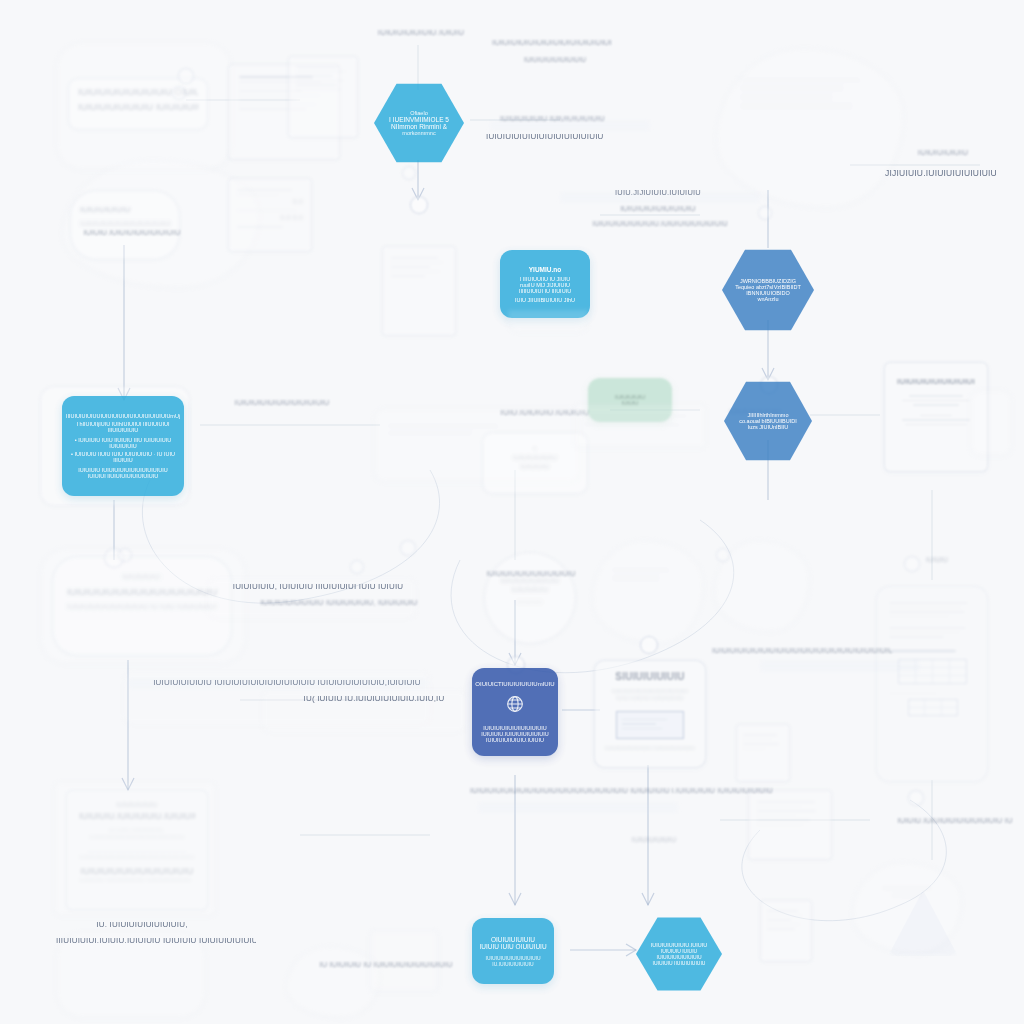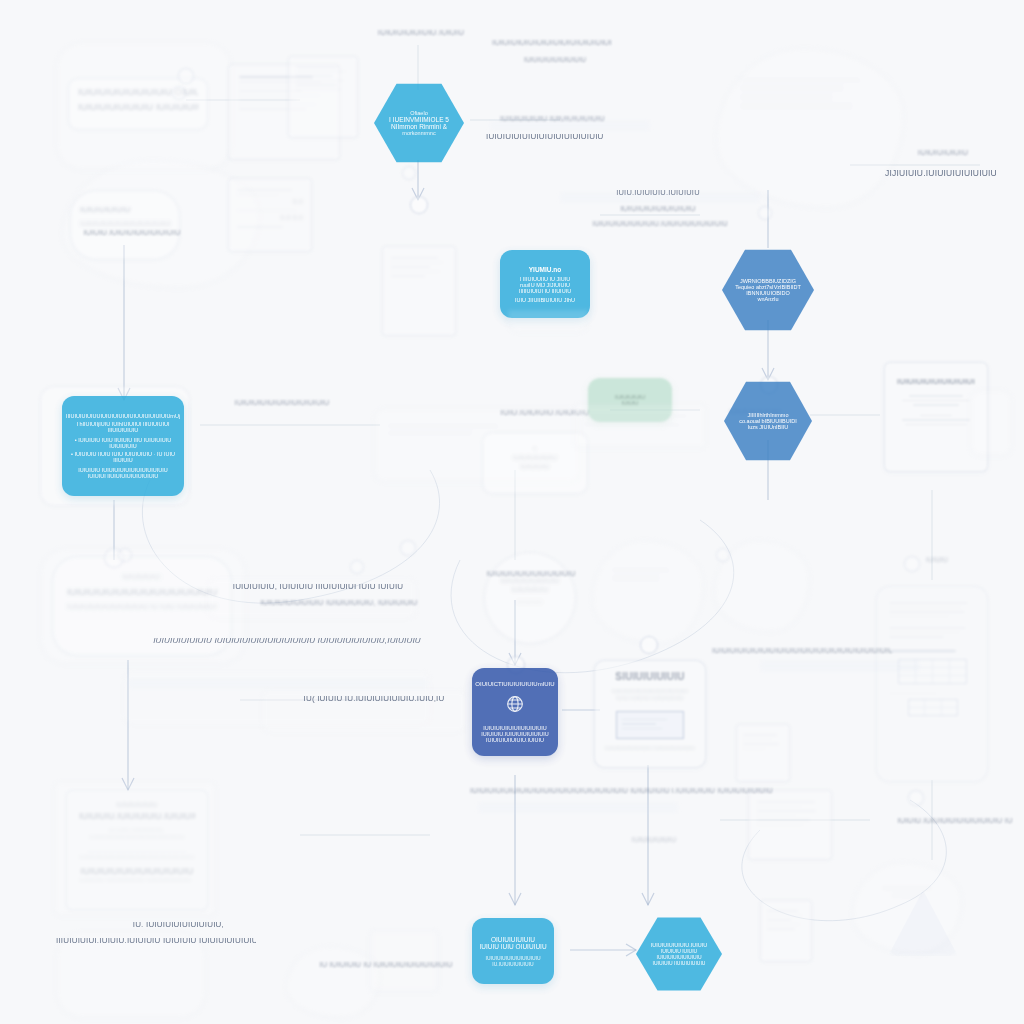--- a/index.html
+++ b/index.html
@@ -381,40 +381,40 @@
   <div class="cap txt blur2" style="left:356px;top:28px;width:130px;font-size:8px;">IUIUIUIUIUIUIU.IUIUIU</div>
   <div class="cap txt blur2" style="left:492px;top:38px;width:120px;font-size:8px;">IUIUIUIUIUIUIUIUIUIUIUIUIUIUIU</div>
   <div class="cap txt blur2" style="left:490px;top:56px;width:130px;font-size:6.5px;">IUIUIUIUIUIUIUIUIU</div>
 
   <div class="cap txt blur2" style="left:888px;top:148px;width:110px;font-size:8px;">IUIUIUIUIUIU</div>
   <div class="cap txt blur1" style="left:876px;top:168px;width:130px;font-size:8.5px;">JIJIUIUIU.IUIUIUIUIUIUIUIU</div>
 
   <div class="cap txt blur2" style="left:500px;top:114px;width:150px;font-size:7.5px;text-align:left;">IUIUIUIUIUIU  IUIUIUIUIUIUIU</div>
   <div class="cap txt blur1" style="left:486px;top:132px;width:180px;font-size:8px;text-align:left;">IUIUIUIUIUIUIUIUIUIUIUIUIUIU</div>
 
-  <div class="cap txt blur1" style="left:558px;top:188px;width:200px;font-size:7.5px;">IUIU.IUIUIUIU.IUIUIUIU</div>
+  <div class="cap txt blur1" style="left:558px;top:188px;width:200px;font-size:7.5px;">IUIU.JIJIUIUIU.IUIUIUIU</div>
   <div class="cap txt blur2" style="left:568px;top:204px;width:180px;font-size:8px;">IUIUIUIUIUIUIUIUIU</div>
   <div class="cap txt blur2" style="left:580px;top:220px;width:160px;font-size:7px;">IUIUIUIUIUIUIUIUIU.IUIUIUIUIUIUIUIUIU</div>
 
   <div class="cap txt blur2" style="left:212px;top:398px;width:140px;font-size:7.5px;">IUIUIUIUIUIUIUIUIUIUIUIU</div>
   <div class="cap txt blur2" style="left:470px;top:408px;width:150px;font-size:8px;">IUIU.IUIUIUIU.IUIUIUIU</div>
 
   <div class="cap txt blur1" style="left:208px;top:582px;width:220px;font-size:8px;">IUIUIUIUIU,  IUIUIUIU   IIIUIUIUIUI  IUIU IUIUIU</div>
   <div class="cap txt blur2" style="left:234px;top:598px;width:210px;font-size:7.5px;">IUIUIUIUIUIUIUIU IUIUIUIUIUIU, IUIUIUIUIU</div>
 
-  <div class="cap txt blur1" style="left:122px;top:636px;width:330px;font-size:8px;font-style:italic;">IUIUIUIUIUIUIU IUIUIUIUIUIUIUIUIUIUIUIU IUIUIUIUIUIUIUIU,IUIUIUIU</div>
+  <div class="cap txt blur1" style="left:122px;top:678px;width:330px;font-size:8px;">IUIUIUIUIUIUIU IUIUIUIUIUIUIUIUIUIUIUIU IUIUIUIUIUIUIUIU,IUIUIUIU</div>
   <div class="cap txt blur1" style="left:264px;top:694px;width:220px;font-size:8px;">IU( IUIUIU IU.IUIUIUIUIUIUIU.IUIU,IU</div>
 
   <div class="cap txt blur2" style="left:470px;top:786px;width:200px;font-size:7.5px;">IUIUIUIUIUIUIUIUIUIUIUIUIUIUIUIUIUIUIUIU   IUIUIUIUIUIUIU</div>
   <div class="cap txt blur2" style="left:652px;top:786px;width:140px;font-size:7.5px;">I.IUIUIUIUIU  IUIUIUIUIUIUIU</div>
 
   <div class="cap txt blur2" style="left:712px;top:646px;width:180px;font-size:7.5px;">IUIUIUIUIUIUIUIUIUIUIUIUIUIUIUIUIUIUIUIUIUIUIUIUIU</div>
   <div class="cap txt blur2" style="left:890px;top:816px;width:130px;font-size:7.5px;">IUIUIU.IUIUIUIUIUIUIUIUIUIU IU</div>
 
-  <div class="cap txt blur1" style="left:84px;top:920px;width:140px;font-size:8px;text-align:right;">IU.  IUIUIUIUIUIUIUIUIU,</div>
+  <div class="cap txt blur1" style="left:72px;top:920px;width:140px;font-size:8px;">IU.  IUIUIUIUIUIUIUIUIU,</div>
   <div class="cap txt blur1" style="left:56px;top:936px;width:200px;font-size:8px;">IIIUIUIUIUI.IUIUIU.IUIUIUIU  IUIUIUIU  IUIUIUIUIUIUIU</div>
   <div class="cap txt blur2" style="left:296px;top:960px;width:180px;font-size:7.5px;">IU IUIUIUIU IU  IUIUIUIUIUIUIUIUIUIU</div>
 
   <div class="cap txt blur2" style="left:62px;top:228px;width:140px;font-size:7.5px;">IUIUIU.IUIUIUIUIUIUIUIUIU</div>
   <div class="cap txt blur2" style="left:476px;top:570px;width:110px;font-size:7px;">IUIUIUIUIUIUIUIUIUIUIUIU</div>
   <div class="cap txt blur3" style="left:594px;top:836px;width:120px;font-size:7px;">IUIUIUIUIUIU</div>
   <div class="cap txt blur3" style="left:882px;top:556px;width:110px;font-size:7px;">IUIUIU</div>
   <div class="cap txt blur3" style="left:700px;top:408px;width:110px;font-size:7px;">IUIUIUIUIUIUIU</div>
 
   <div class="dot blur2" style="left:410px;top:196px;width:16px;height:16px;"></div>

